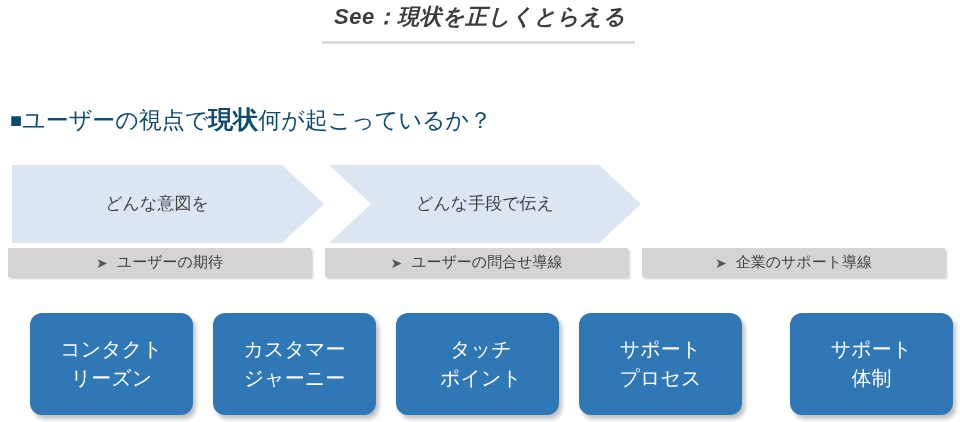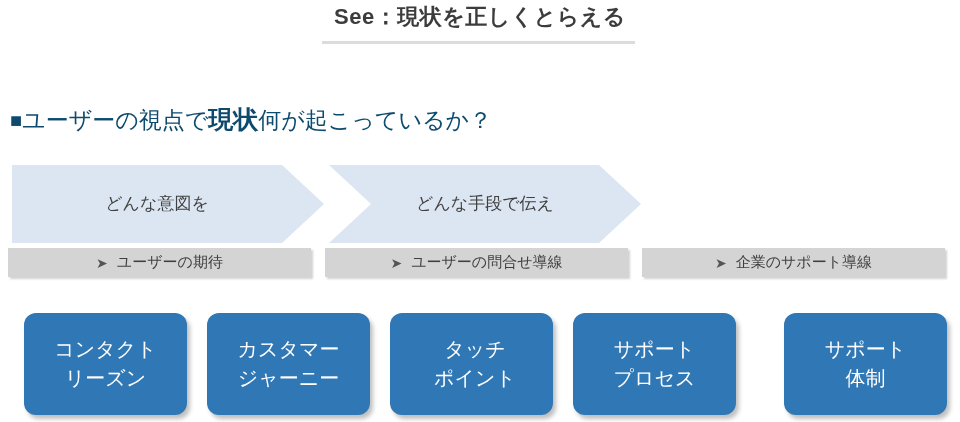--- a/index.html
+++ b/index.html
@@ -21,20 +21,21 @@
     left: 0;
     top: 2px;
     width: 960px;
     text-align: center;
     font-size: 22px;
     font-weight: bold;
     color: #3c3c3c;
     letter-spacing: 0.5px;
     line-height: 30px;
     white-space: nowrap;
+    font-style: italic;
   }
   .title-rule {
     position: absolute;
     left: 322px;
     top: 41px;
     width: 313px;
     height: 3px;
     background: #dcdcdc;
   }
 
@@ -132,21 +133,21 @@
     margin-right: 9px;
     line-height: 1;
   }
   .gbar-1 { left: 8px;   width: 303px; }
   .gbar-2 { left: 325px; width: 303px; }
   .gbar-3 { left: 642px; width: 303px; }
 
   
   .card-row {
     position: absolute;
-    left: 12px;
+    left: 18px;
     top: 313px;
     width: 852px;
     height: 103px;
   }
   .card {
     position: absolute;
     top: 0;
     width: 163px;
     height: 102px;
     background: #3077b5;

